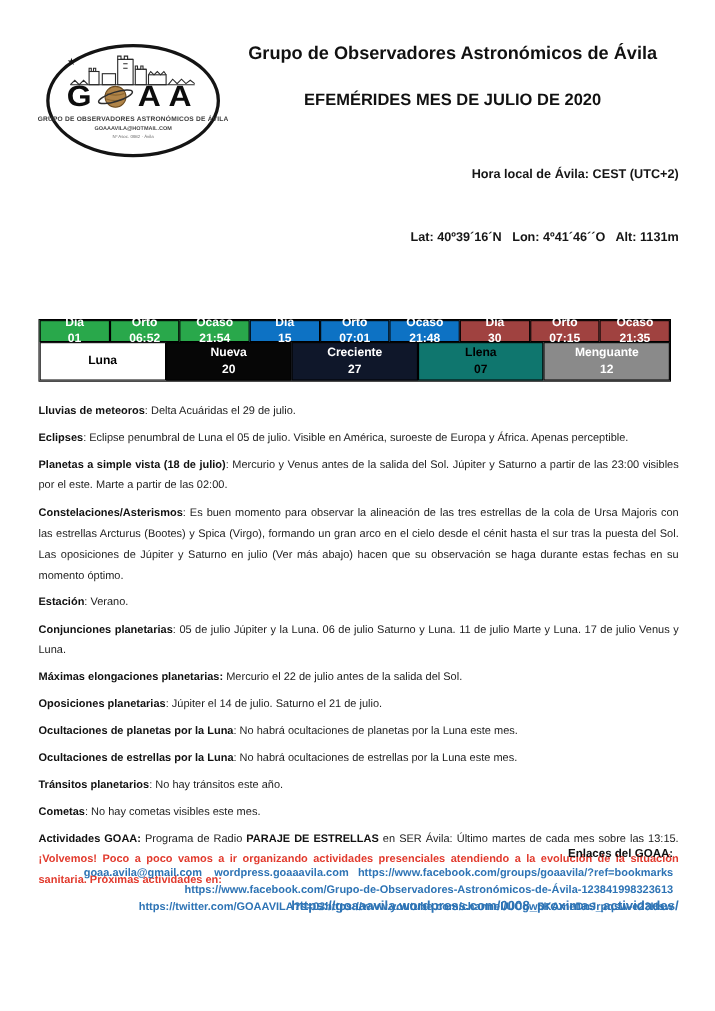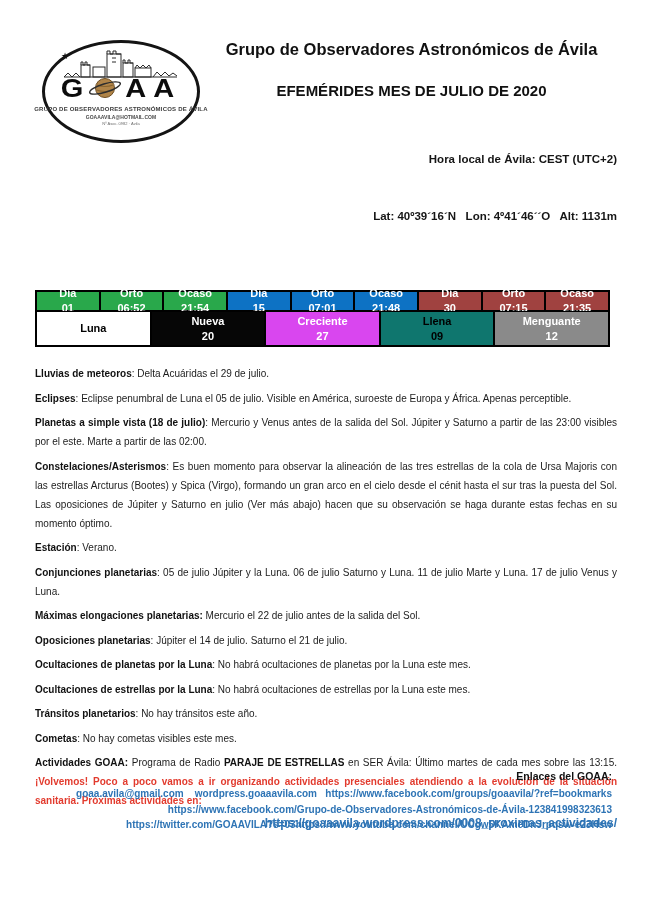--- a/index.html
+++ b/index.html
@@ -143,27 +143,27 @@
         </div>
       </div>
     <div class="moon-row" id="moon-row">
         <div class="cell" style="background: rgb(255, 255, 255); color: rgb(0, 0, 0);">
           <div>Luna</div>
         </div>
         <div class="cell" style="background: rgb(6, 6, 6); color: rgb(255, 255, 255);">
           <div>Nueva</div>
           <div>20</div>
         </div>
-        <div class="cell" style="background: #d946ef; color: rgb(255, 255, 255);">
+        <div class="cell" style="background: #0f172a; color: rgb(255, 255, 255);">
           <div>Creciente</div>
           <div>27</div>
         </div>
         <div class="cell" style="background: #0f766e; color: rgb(0, 0, 0);">
           <div>Llena</div>
-          <div>09</div>
+          <div>07</div>
         </div>
         <div class="cell" style="background: rgb(138, 138, 138); color: rgb(255, 255, 255);">
           <div>Menguante</div>
           <div>12</div>
         </div>
       </div>
   </div>
 
   <div class="body-text" id="paragraphs">
       <div class="para"><span class="b">Lluvias de meteoros</span><span>: Delta Acuáridas el 29 de julio.</span></div>

